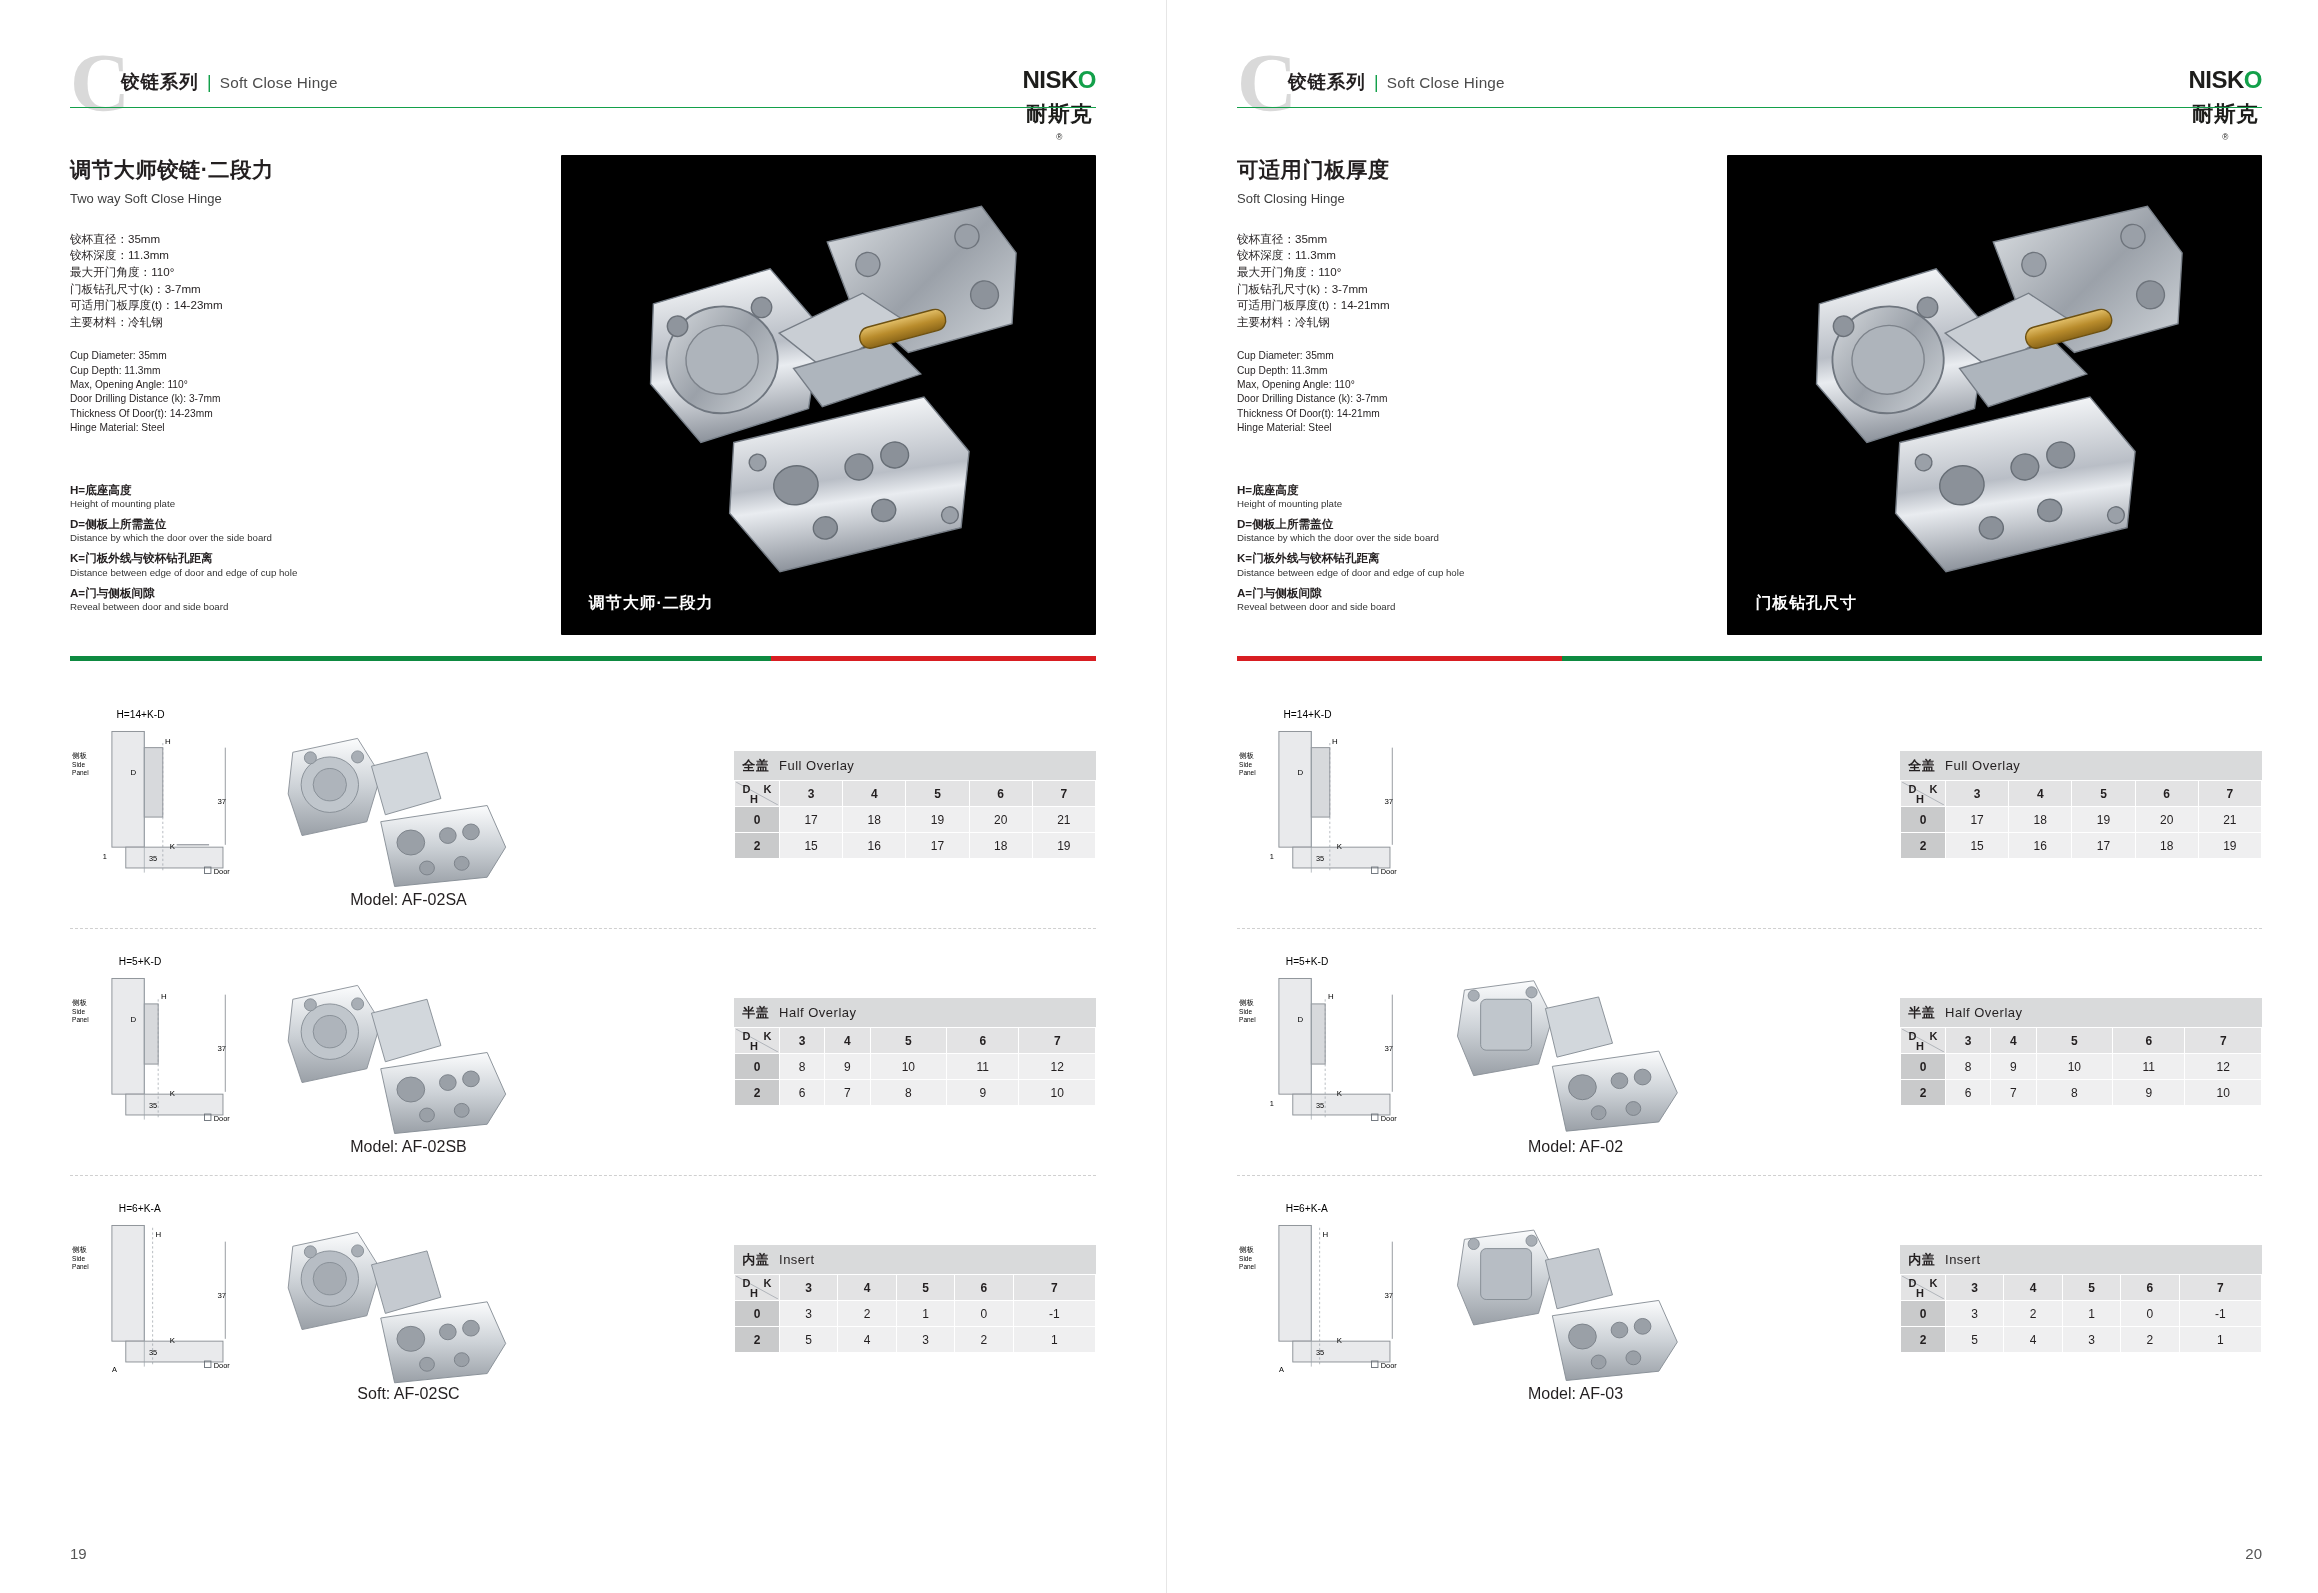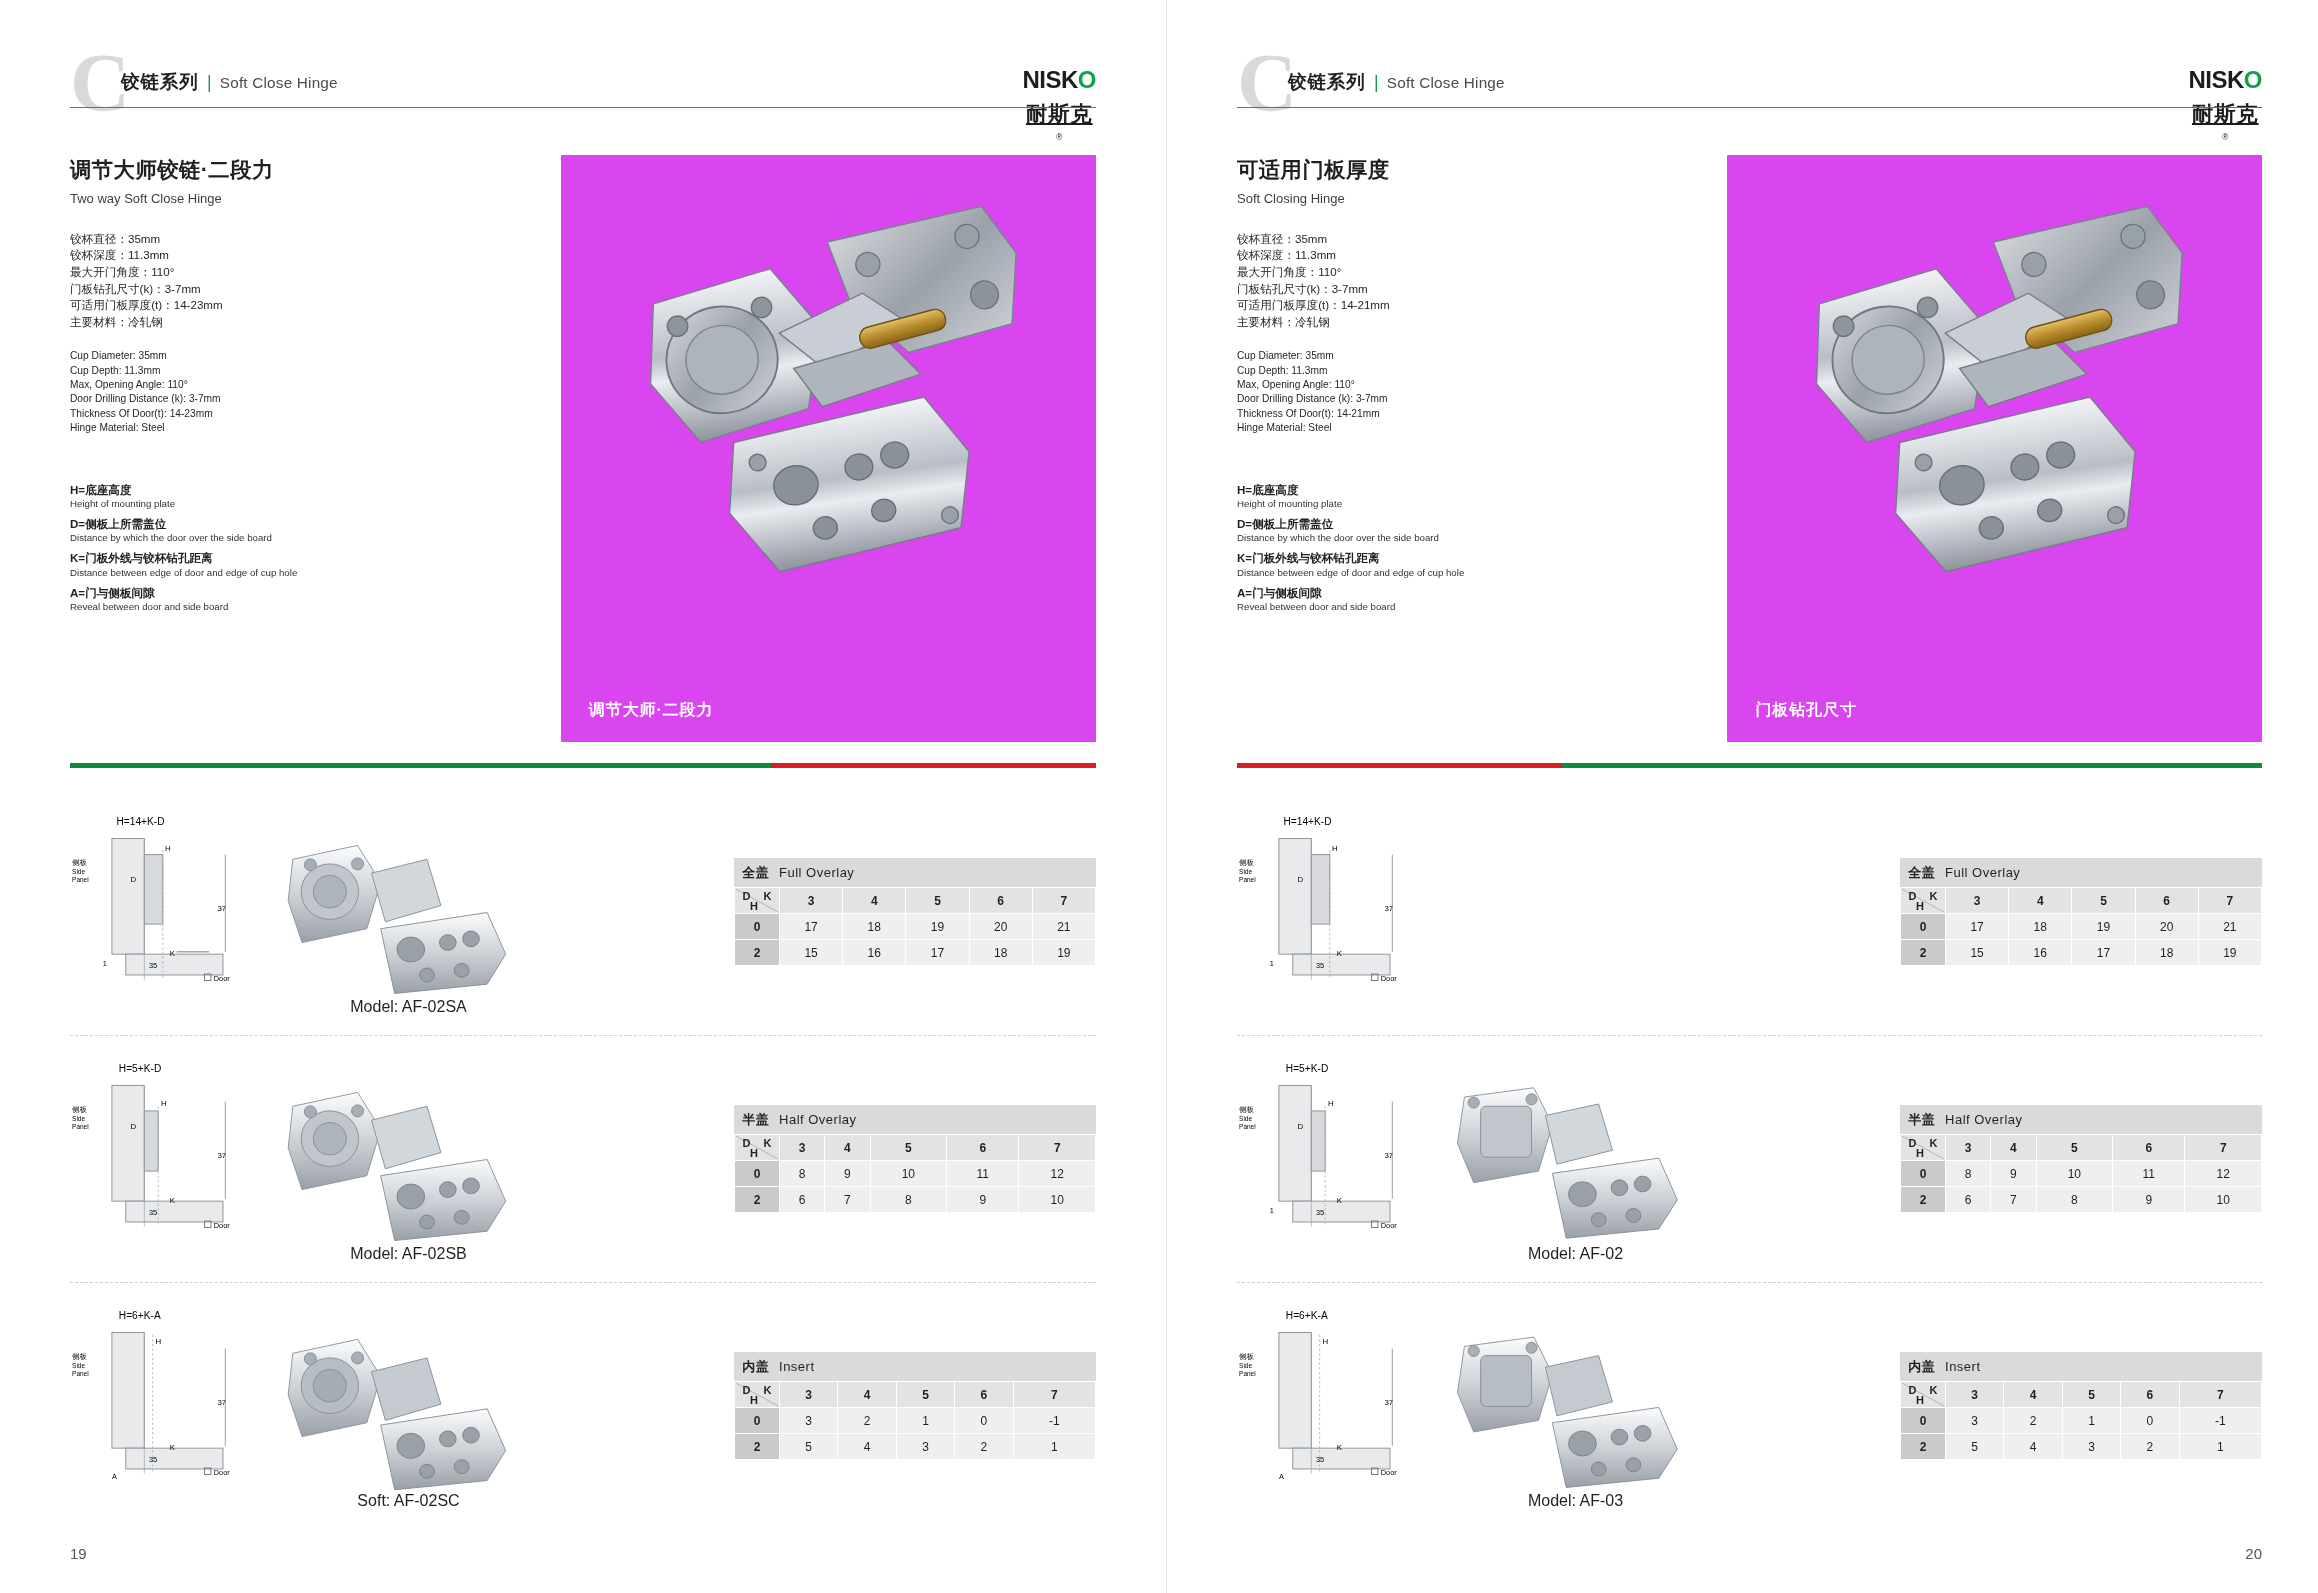--- a/index.html
+++ b/index.html
@@ -12,35 +12,35 @@
   .hdr{position:relative;height:70px;}
   .hdr-c{position:absolute;left:0;top:-9.3px;font-size:83px;line-height:70px;color:#d9d9d9;font-family:"Liberation Serif",serif;font-weight:bold;}
   .hdr-titles{position:absolute;left:51px;top:13px;display:flex;align-items:baseline;gap:8.3px;}
   .hdr-cn{font-size:18.5px;font-weight:bold;letter-spacing:0.9px;color:#231f20;}
   .hdr-sep{color:#13a04a;font-size:17.6px;}
   .hdr-en{font-size:15.3px;color:#4b4b4b;letter-spacing:0.2px;}
   .hdr-rule{position:absolute;left:0;right:0;top:51px;height:1.4px;background:#13a04a;}
   .brand{position:absolute;right:0;top:10.2px;display:flex;align-items:center;gap:4.6px;flex-direction:column;}
   .brand .nisko{font-size:24px;font-weight:bold;letter-spacing:-0.5px;color:#1d1d1b;font-family:"Liberation Sans",sans-serif;}
   .brand .nisko .o{color:#13a04a;}
-  .brand .cn{font-size:21.3px;font-weight:bold;color:#1d1d1b;letter-spacing:0.9px;text-decoration:underline;}
+  .brand .cn{font-size:21.3px;font-weight:bold;color:#1d1d1b;letter-spacing:0.9px;}
   .brand .reg{font-size:8.3px;vertical-align:super;color:#1d1d1b;}
 
   
   .top{display:flex;margin-top:29px;}
   .specs{width:464px;padding-right:14px;box-sizing:border-box;}
   .prod-cn{font-size:21.3px;font-weight:bold;letter-spacing:0.5px;}
   .prod-en{font-size:13px;color:#3f3f3f;margin-top:6.5px;}
   .spec-cn{margin-top:25px;font-size:11.6px;line-height:16.7px;color:#231f20;}
   .spec-en{margin-top:18.5px;font-size:10.2px;line-height:14.4px;color:#231f20;}
   .legend{margin-top:46px;}
   .legend .cn{font-size:11.6px;font-weight:bold;line-height:15.3px;}
   .legend .en{font-size:9.7px;line-height:13.4px;color:#333;margin-bottom:5.6px;}
 
-  .photo{position:relative;width:550px;height:587px;background:#d946ef;border-radius:0.9px;overflow:hidden;margin-left:39px;}
+  .photo{position:relative;width:550px;height:480px;background:#000000;border-radius:0.9px;overflow:hidden;margin-left:39px;}
   .photo .cap{position:absolute;left:28px;bottom:21.3px;color:#fff;font-size:16px;font-weight:bold;letter-spacing:0.9px;}
   .hinge-svg{position:absolute;left:0;top:0;}
 
   
   .divbar{margin-top:21.3px;height:4.6px;display:flex;}
   .divbar .g{flex:1;background:#0e8a41;}
   .divbar .r{width:325px;background:#d81e22;}
   .page.right .divbar .g{order:2;}
   .page.right .divbar .r{order:1;}
 

